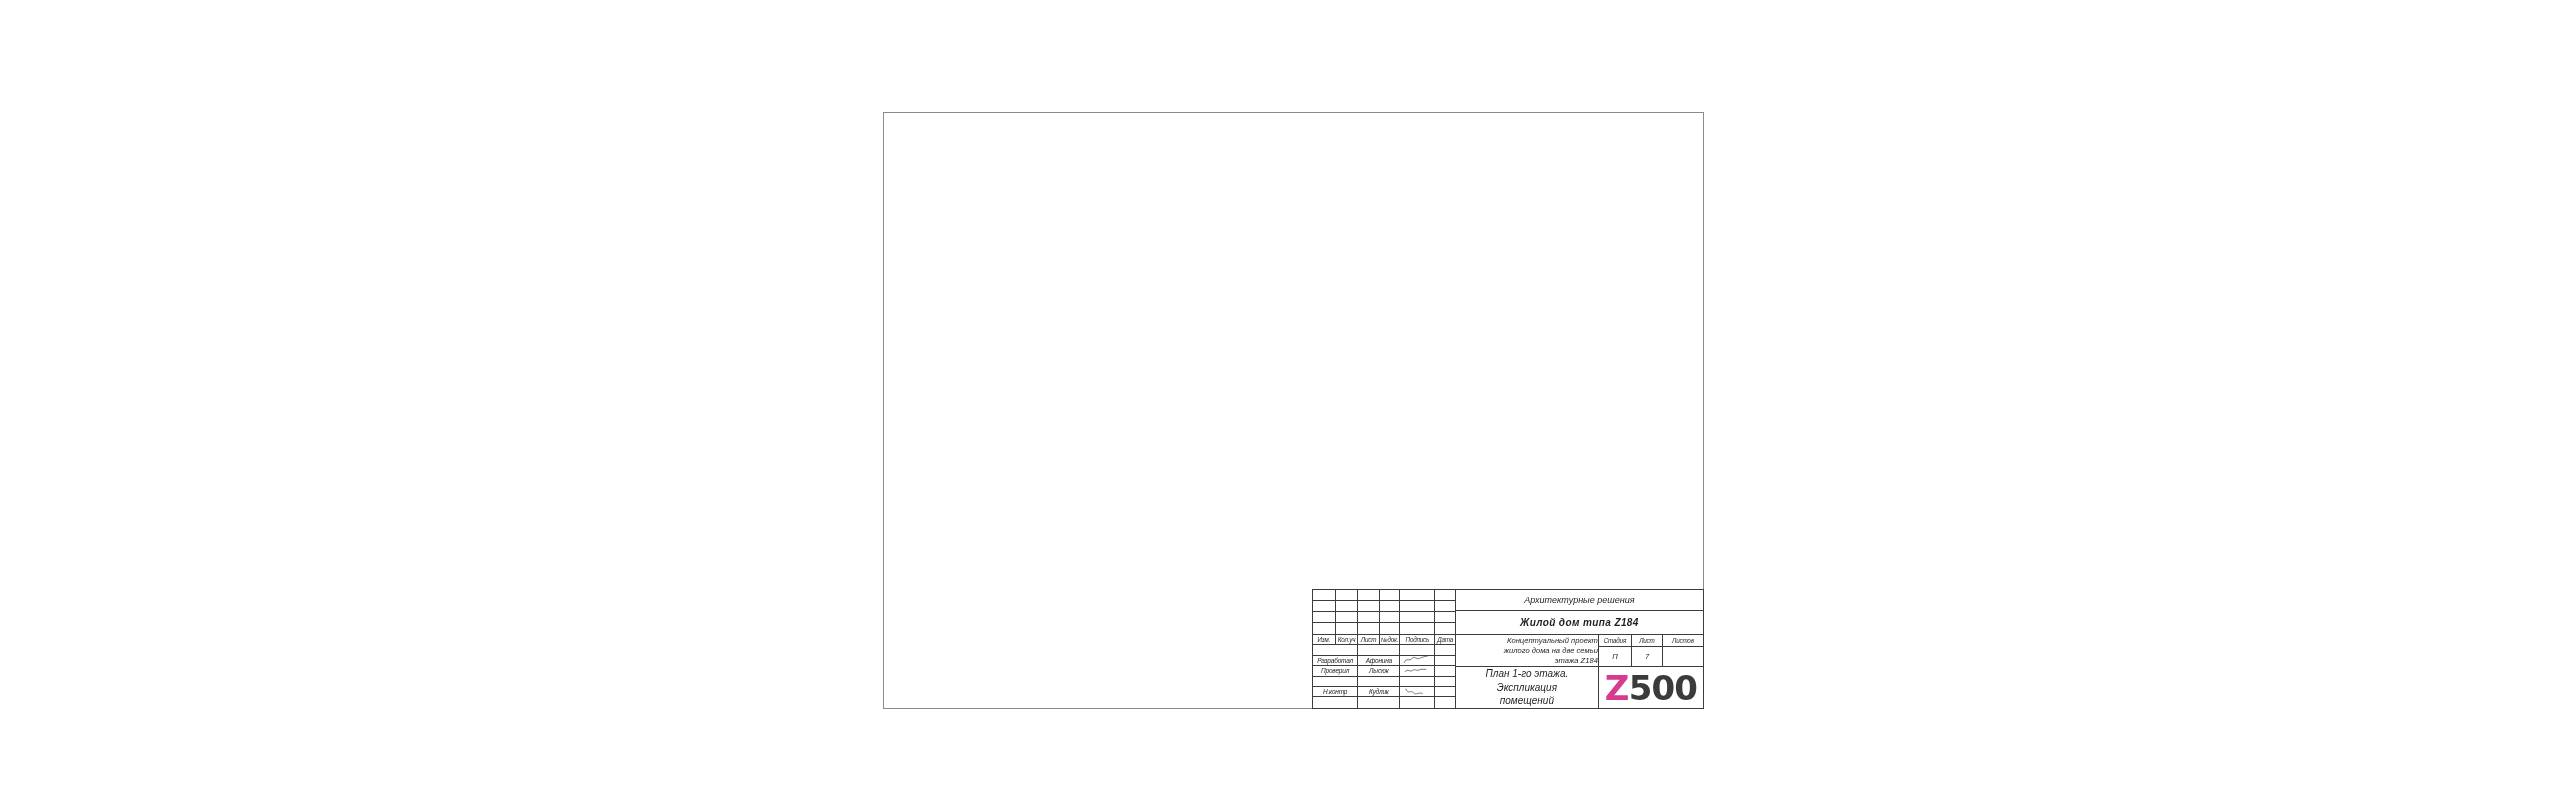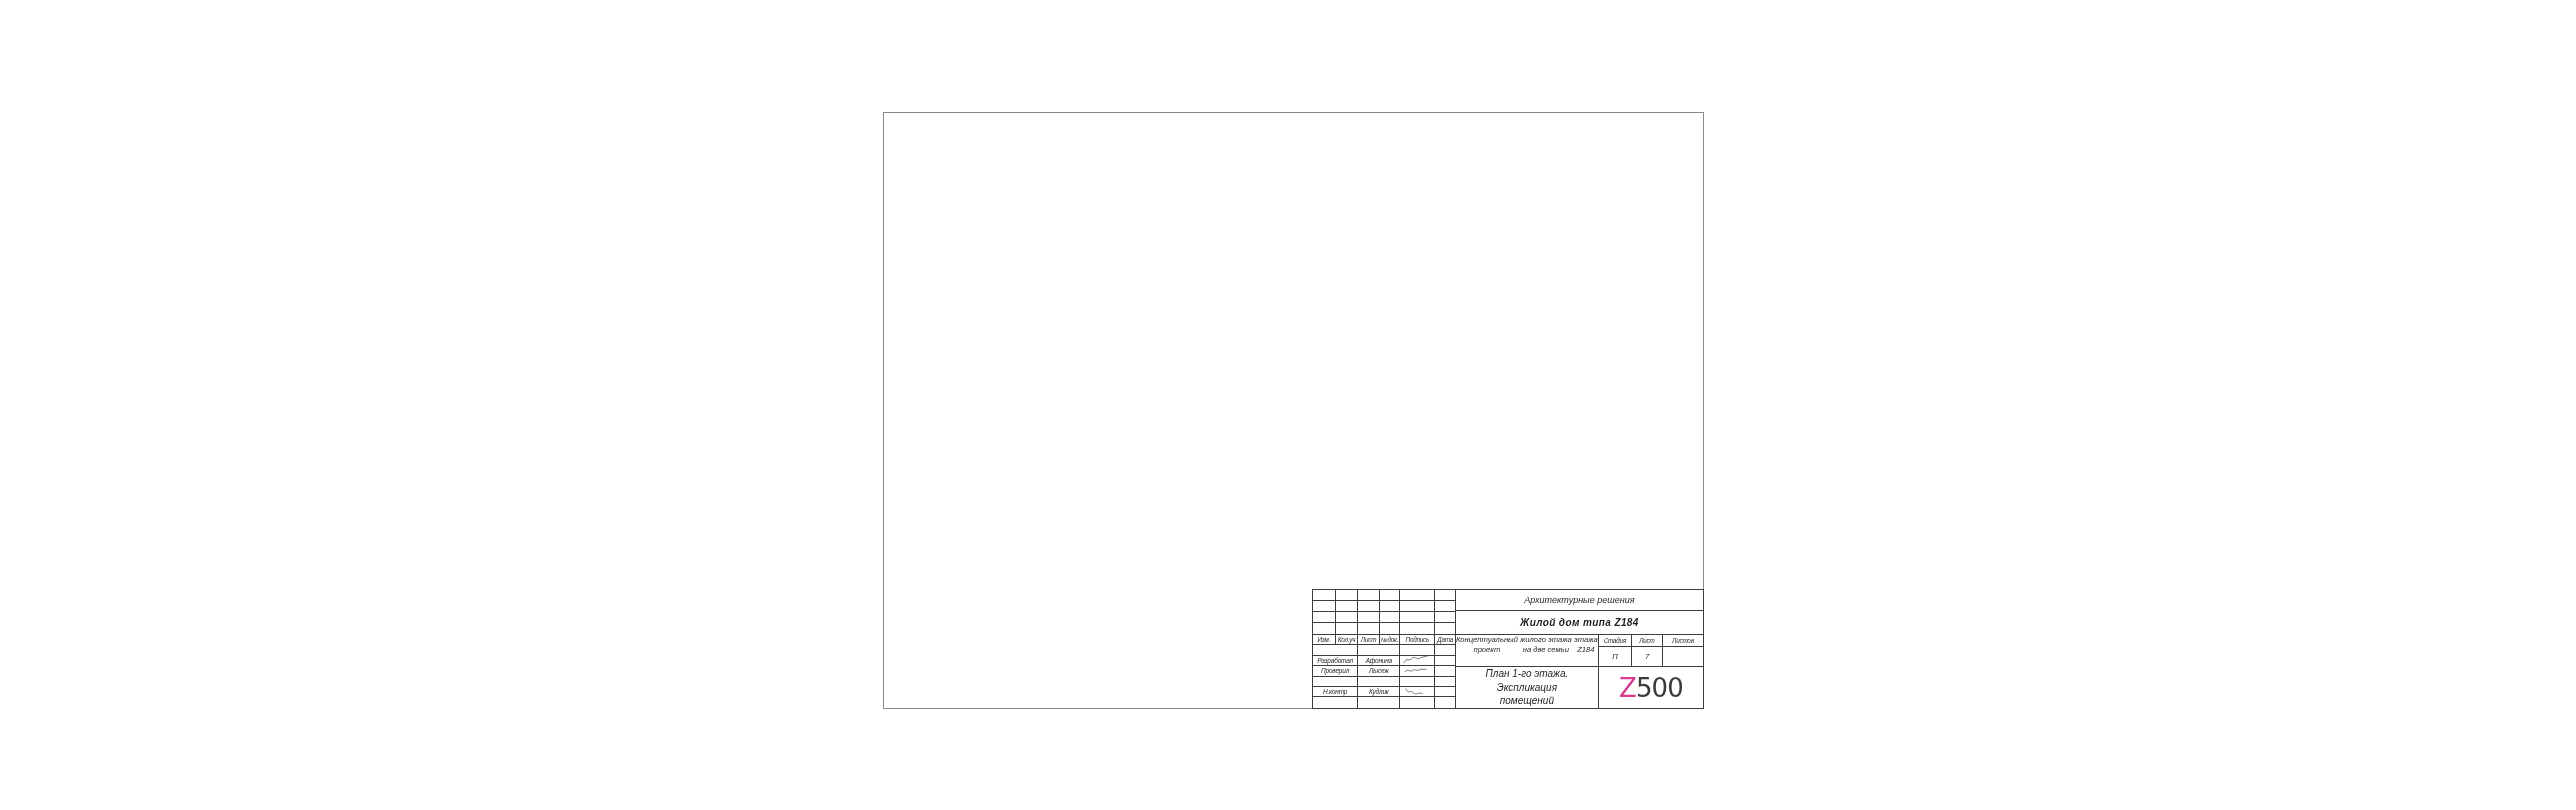--- a/index.html
+++ b/index.html
@@ -38,33 +38,33 @@
 
   
   .tb-right { flex:1; display:flex; flex-direction:column; }
   .r1 { height:25px; border-bottom:0.9px solid #3d3d3d;
         display:flex; align-items:center; justify-content:center; font-size:9px; }
   .r2 { height:29px; border-bottom:0.9px solid #3d3d3d;
         display:flex; align-items:center; justify-content:center;
         font-size:10px; font-weight:bold; letter-spacing:0.4px; }
   .r3 { height:38px; border-bottom:0.9px solid #3d3d3d; display:flex; }
   .desc { width:143px; border-right:0.9px solid #3d3d3d;
-          display:flex; align-items:flex-start; justify-content:center;
+          display:flex; flex-direction:column; align-items:flex-end; justify-content:center;
           font-size:7.6px; line-height:1.3; text-align:center; }
   .slg { flex:1; display:grid; grid-template-columns:33px 31px 1fr; grid-template-rows:11.6px 1fr; }
   .slg .c { font-size:6.3px; }
   .slg .val { font-size:7.6px; }
   .r4 { flex:1; display:flex; }
   .desc2 { width:143px; border-right:0.9px solid #3d3d3d;
            display:flex; flex-direction:column; align-items:center; justify-content:center;
            font-size:10px; line-height:1.35; text-align:center; }
   .logo-cell { flex:1; display:flex; align-items:center; justify-content:center;
                font-style:normal; }
-  .logo { font-family:"DejaVu Sans", sans-serif; font-size:26px; line-height:1;
-          letter-spacing:-0.9px; font-weight:400; }
+  .logo { font-family:"DejaVu Sans", sans-serif; font-size:34px; line-height:1;
+          letter-spacing:-0.9px; font-weight:700; }
 </style>
 </head>
 <body>
 
 <div class="canvas">
 
   <div class="sheet">
 
     <div class="tb">
 
@@ -156,21 +156,21 @@
 
       <div class="tb-right">
 
         <div class="r1">Архитектурные решения</div>
 
         <div class="r2">Жилой дом типа Z184</div>
 
         <div class="r3">
           <div class="desc">
             <div>Концептуальный проект</div>
-            <div>жилого этажа на две семьи</div>
+            <div>жилого дома на две семьи</div>
             <div>этажа Z184</div>
           </div>
           <div class="slg">
             <div class="c">Стадия</div>
             <div class="c">Лист</div>
             <div class="c nr">Листов</div>
             <div class="c nb val">П</div>
             <div class="c nb val">7</div>
             <div class="c nr nb val"></div>
           </div>

